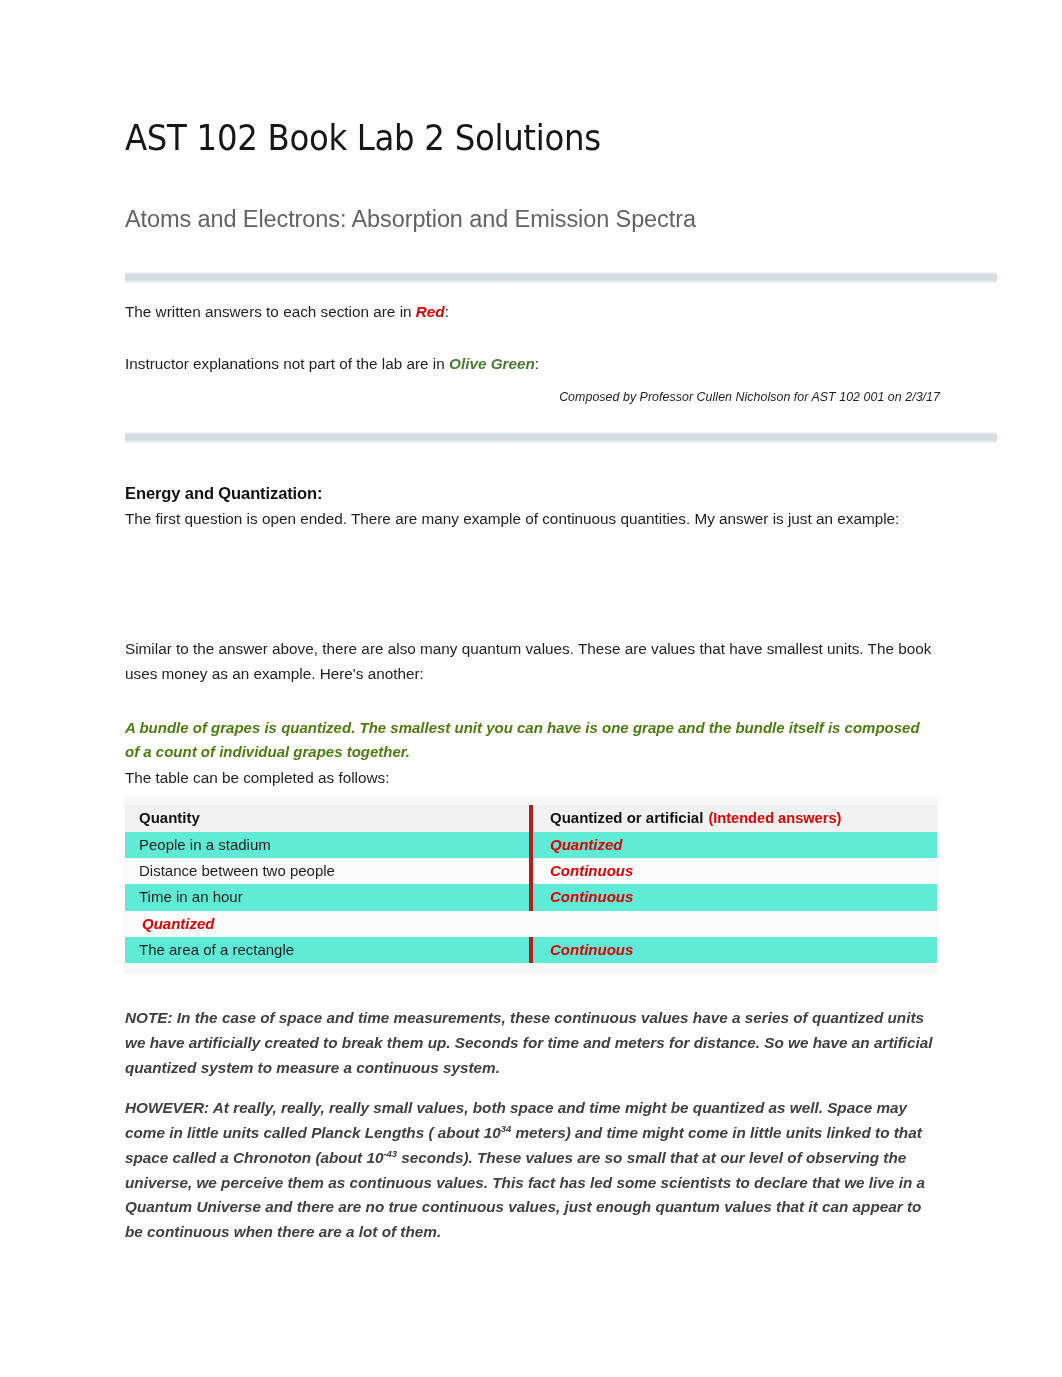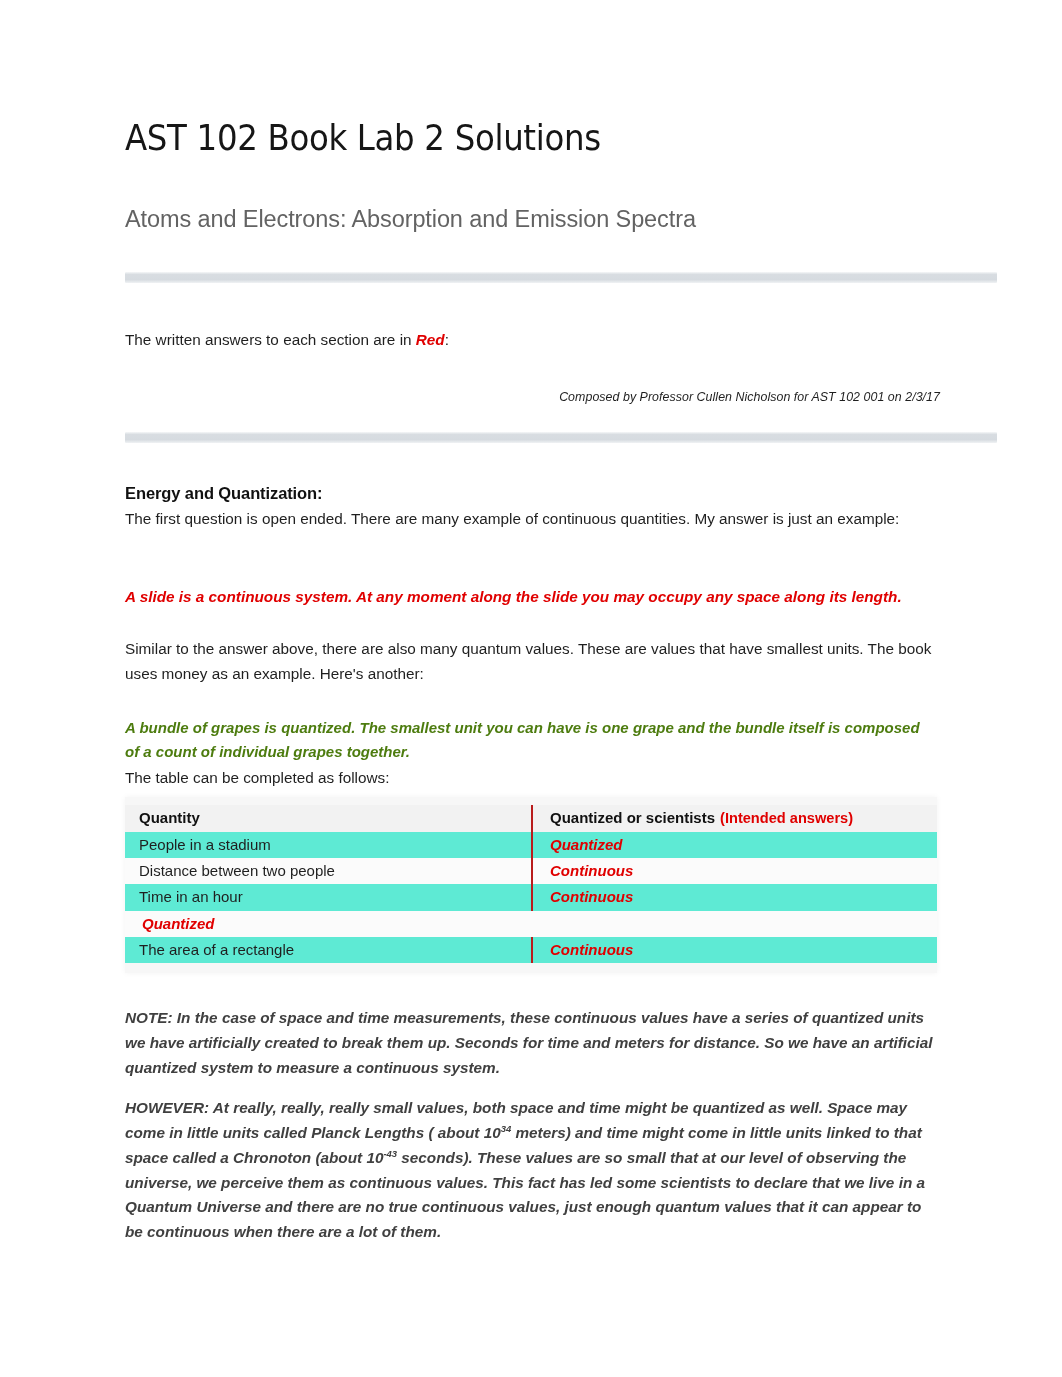--- a/index.html
+++ b/index.html
@@ -65,21 +65,21 @@
   .divider-1 { position: absolute; left: 0; top: 272px; }
   .divider-2 { position: absolute; left: 0; top: 432px; }
 
   
   .para {
     font-size: 15.3px;
     line-height: 1.62;
     color: #1f1f1f;
     margin: 0;
   }
-  .p-intro-1 { position: absolute; left: 0; top: 328px; text-align: center; }
+  .p-intro-1 { position: absolute; left: 0; top: 300px; text-align: center; }
   .p-intro-2 { position: absolute; left: 0; top: 352px; }
 
   .credit {
     position: absolute;
     left: 0;
     top: 390px;
     width: 815px;
     text-align: right;
     font-size: 12.4px;
     font-style: italic;
@@ -131,21 +131,21 @@
   .qtable .row.header { background: #f2f2f2; }
   .qtable .row.alt    { background: #fbfbfb; }
   .qtable .row.plain  { background: #5eead4; }
   .cell-l {
     width: 408px;
     box-sizing: border-box;
     padding: 1px 0 1px 14px;
     font-size: 15px;
     line-height: 1.62;
     color: #1f1f1f;
-    border-right: 2px solid #b91c1c;
+    border-right: 4px solid #b91c1c;
   }
   .cell-r {
     flex: 1;
     box-sizing: border-box;
     padding: 1px 0 1px 17px;
     font-size: 15px;
     line-height: 1.62;
   }
   .cell-l.head, .cell-r.head { font-weight: bold; color: #111; }
   .intended {
@@ -186,44 +186,46 @@
     <h1 class="doc-title">AST 102 Book Lab 2 Solutions</h1>
 
     <h2 class="doc-subtitle">Atoms and Electrons: Absorption and Emission Spectra</h2>
 
     <div class="divider divider-1"></div>
 
     <p class="para p-intro-1">
       <span>The written answers to each section are in </span><span class="red">Red</span><span>:</span>
     </p>
 
+    <p class="para p-intro-2">
+      <span>Instructor explanations not part of the lab are in </span><span class="green">Olive Green</span><span>:</span>
+    </p>
 
     <div class="credit">Composed by Professor Cullen Nicholson for AST 102 001 on 2/3/17</div>
 
     <div class="divider divider-2"></div>
 
     <h3 class="section-head">Energy and Quantization:</h3>
 
     <p class="para p-q1">The first question is open ended. There are many example of continuous quantities. My answer is just an example:</p>
 
-    <p class="ans-slide">A slide is a continuous system. At any moment along the slide you may occupy any space along its length.</p>
 
     <p class="para p-q2">Similar to the answer above, there are also many quantum values. These are values that have smallest units. The book uses money as an example. Here's another:</p>
 
     <p class="ans-grape">A bundle of grapes is quantized. The smallest unit you can have is one grape and the bundle itself is composed of a count of individual grapes together.</p>
 
     <p class="para p-table-lead">The table can be completed as follows:</p>
 
     <div class="qtable">
       <div class="tbl-pad-top"></div>
 
       <div class="row header">
         <div class="cell-l head">Quantity</div>
         <div class="cell-r head">
-          <span>Quantized or scientists</span><span class="intended">(Intended answers)</span>
+          <span>Quantized or artificial</span><span class="intended">(Intended answers)</span>
         </div>
       </div>
 
       <div class="row plain">
         <div class="cell-l">People in a stadium</div>
         <div class="cell-r ans">Quantized</div>
       </div>
 
       <div class="row alt">
         <div class="cell-l">Distance between two people</div>

